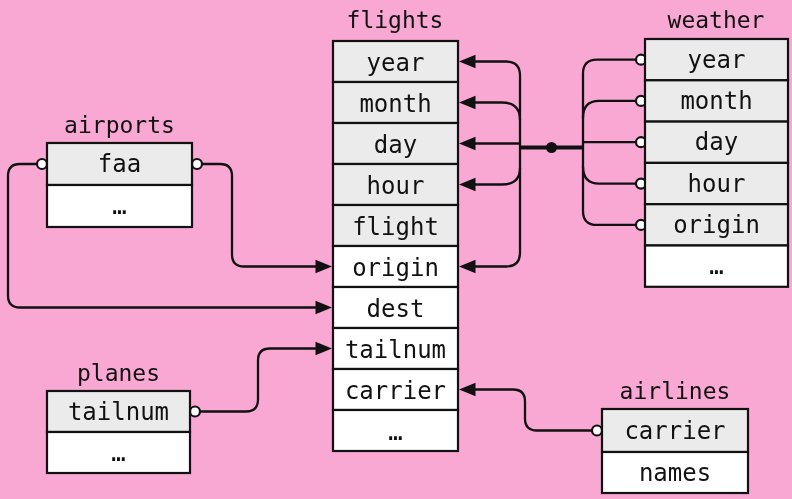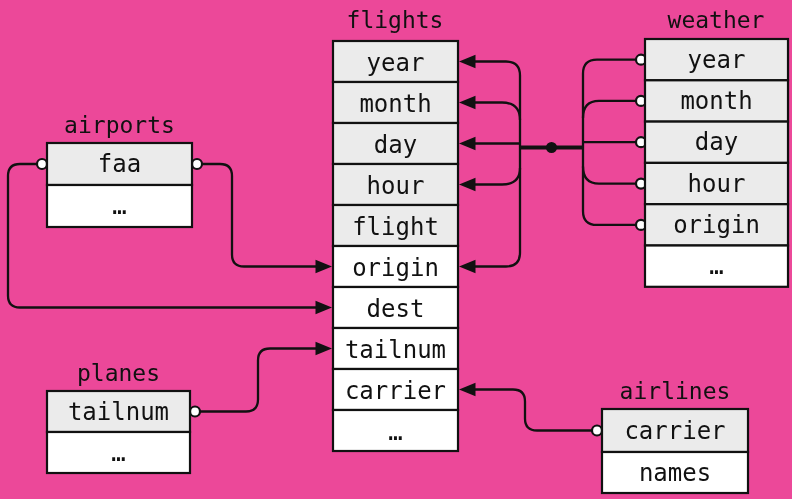--- a/index.html
+++ b/index.html
@@ -1,16 +1,16 @@
 <!DOCTYPE html>
 <html><head>
 <meta charset="utf-8">
 <style>
   html,body{margin:0;padding:0;background:#ffffff;}
-  .stage{position:relative;width:792px;height:499px;background:#ec4899;overflow:hidden;
+  .stage{position:relative;width:792px;height:499px;background:#f9a8d4;overflow:hidden;
          font-family:"DejaVu Sans Mono","Liberation Mono",monospace;}
   svg text{font-family:"DejaVu Sans Mono","Liberation Mono",monospace;fill:#111111;}
   .cell-label{font-size:24px;}
   .tbl-title{font-size:23px;}
   .cell{stroke:#111111;stroke-width:2.2;}
   .cell-key{fill:#ebebeb;}
   .cell-plain{fill:#ffffff;}
   .conn{stroke:#111111;stroke-width:2.3;fill:none;}
   .conn-thick{stroke:#111111;stroke-width:4.2;fill:none;}
   .arrow{fill:#111111;stroke:none;}

